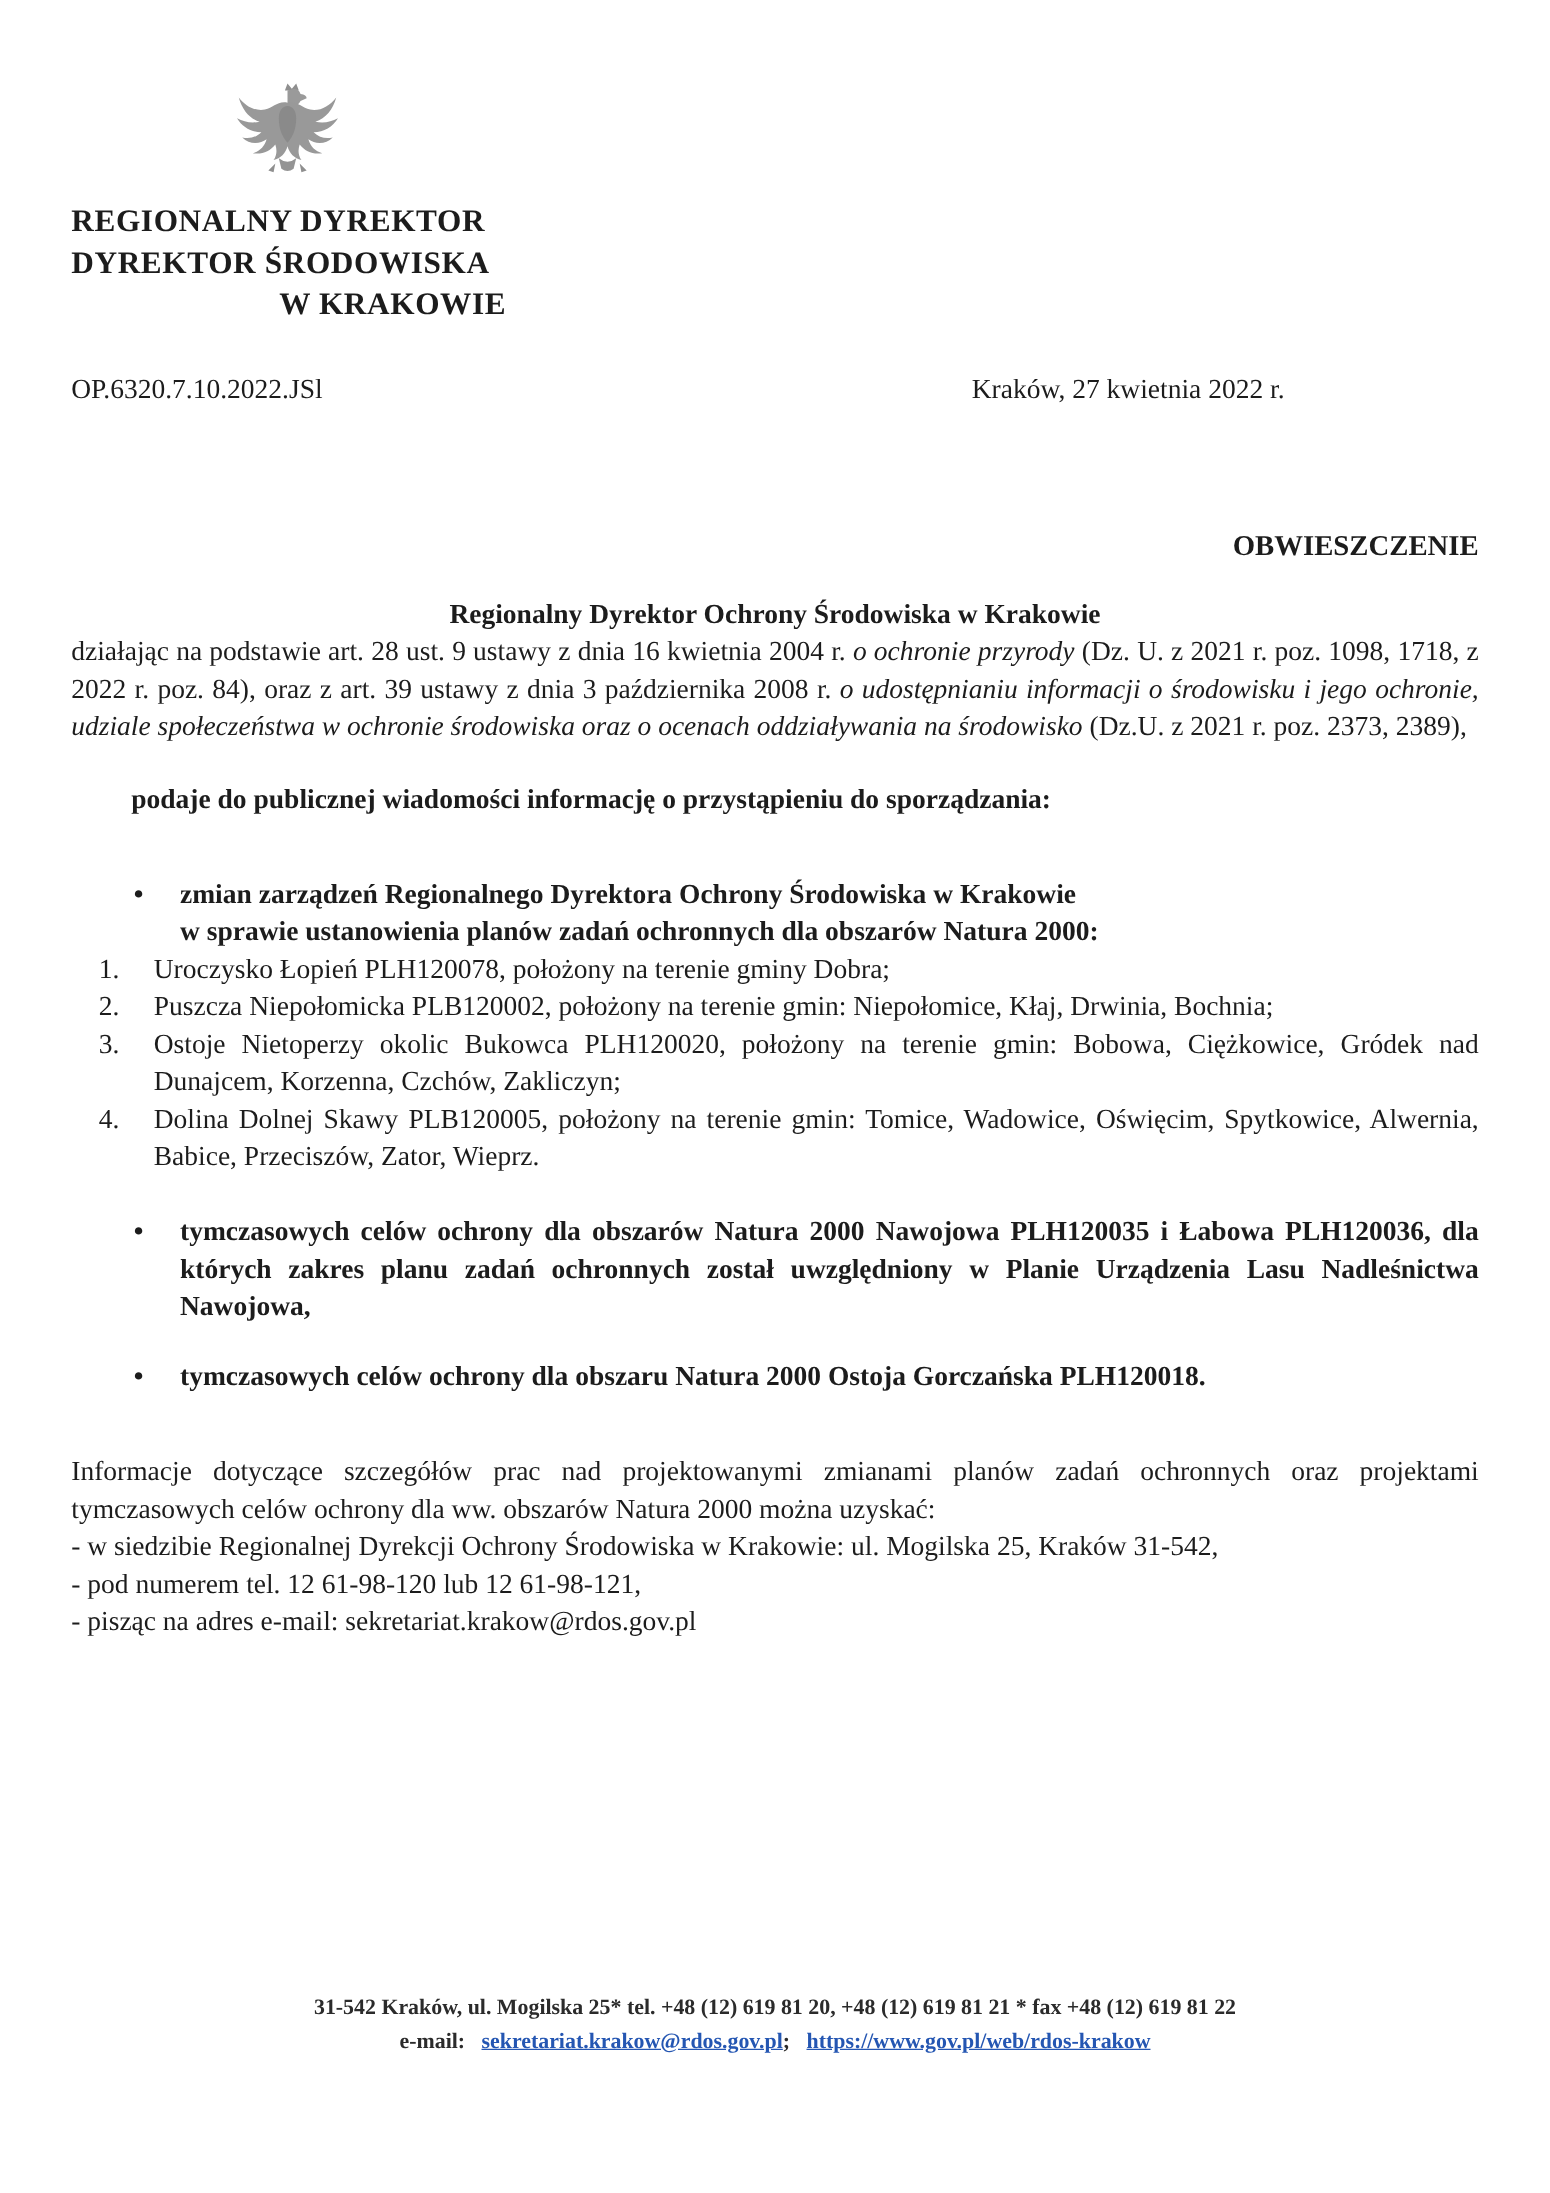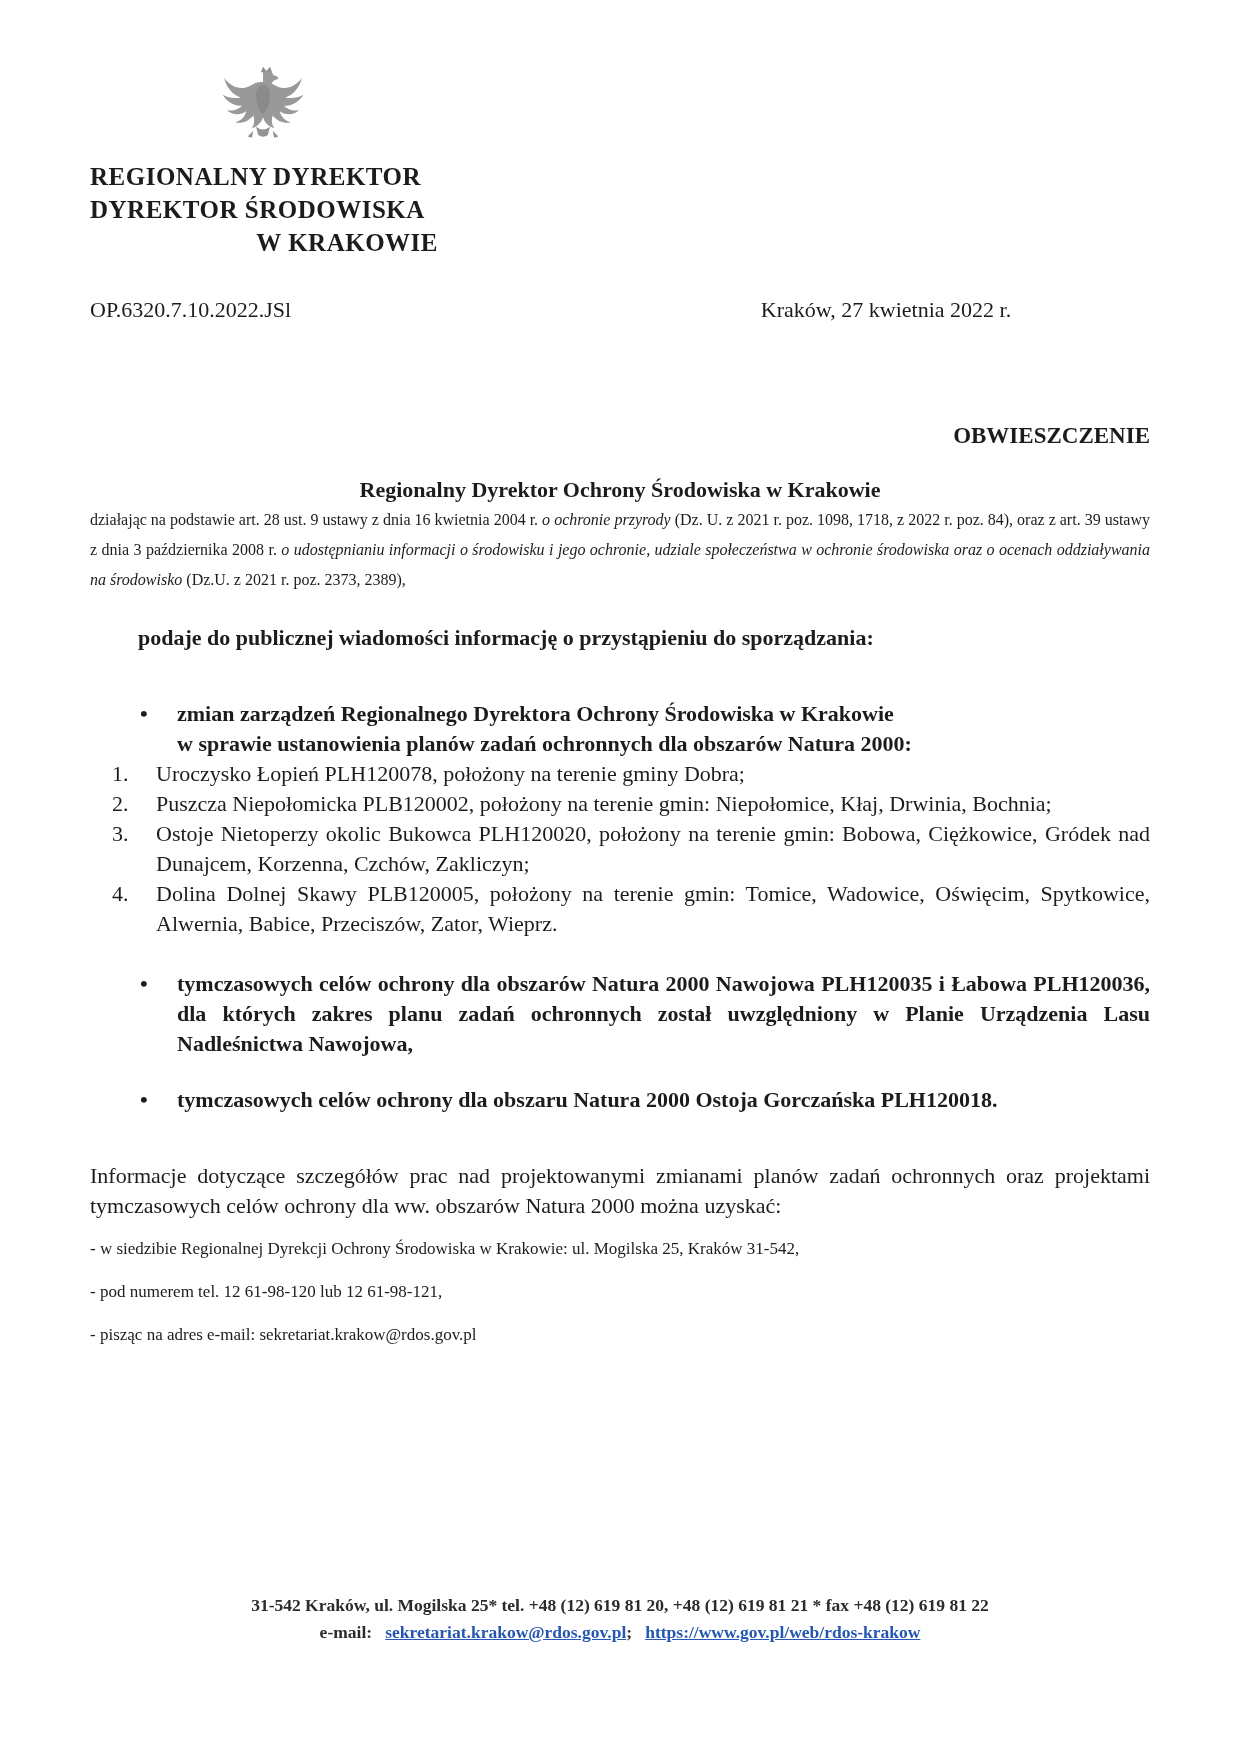--- a/index.html
+++ b/index.html
@@ -7,21 +7,21 @@
   body {
     width: 1240px; height: 1754px;
     font-family: "Liberation Serif", "DejaVu Serif", serif;
     color: #1c1c1c;
     position: relative;
     overflow: hidden;
   }
   .page {
     position: relative;
     width: 1240px; height: 1754px;
-    padding: 0 90px;
+    padding: 0 57px;
   }
   .emblem-wrap {
     padding-top: 64px;
     width: 345px;
     text-align: center;
   }
   .emblem-wrap svg { display: inline-block; }
   .letterhead {
     width: 348px;
     margin-top: 14px;
@@ -46,21 +46,21 @@
   }
   .doc-subtitle {
     margin-top: 26px;
     text-align: center;
     font-weight: bold;
     font-size: 22px;
     line-height: 30px;
   }
   .legal-par {
     text-align: justify;
-    font-size: 16px;
+    font-size: 22px;
     line-height: 30px;
   }
   .legal-par .it { font-style: italic; }
   .lead-line {
     margin-top: 28px;
     font-weight: bold;
     font-size: 22px;
     padding-left: 48px;
     line-height: 30px;
   }
@@ -80,21 +80,21 @@
   .num-item .num { flex: 0 0 66px; padding-left: 22px; }
   .num-item .ntxt { flex: 1; text-align: justify; }
   .gap30 { margin-top: 30px; }
   .gap26 { margin-top: 26px; }
   .info-par {
     margin-top: 46px;
     font-size: 22px;
     line-height: 30px;
     text-align: justify;
   }
-  .contact-line { font-size: 17px; line-height: 30px; margin-top: 13px; }
+  .contact-line { font-size: 22px; line-height: 30px; }
   .footer {
     position: absolute;
     left: 0; right: 0;
     top: 1592px;
     text-align: center;
     font-weight: bold;
     font-size: 17.5px;
     line-height: 27px;
     color: #2b2b2b;
   }

